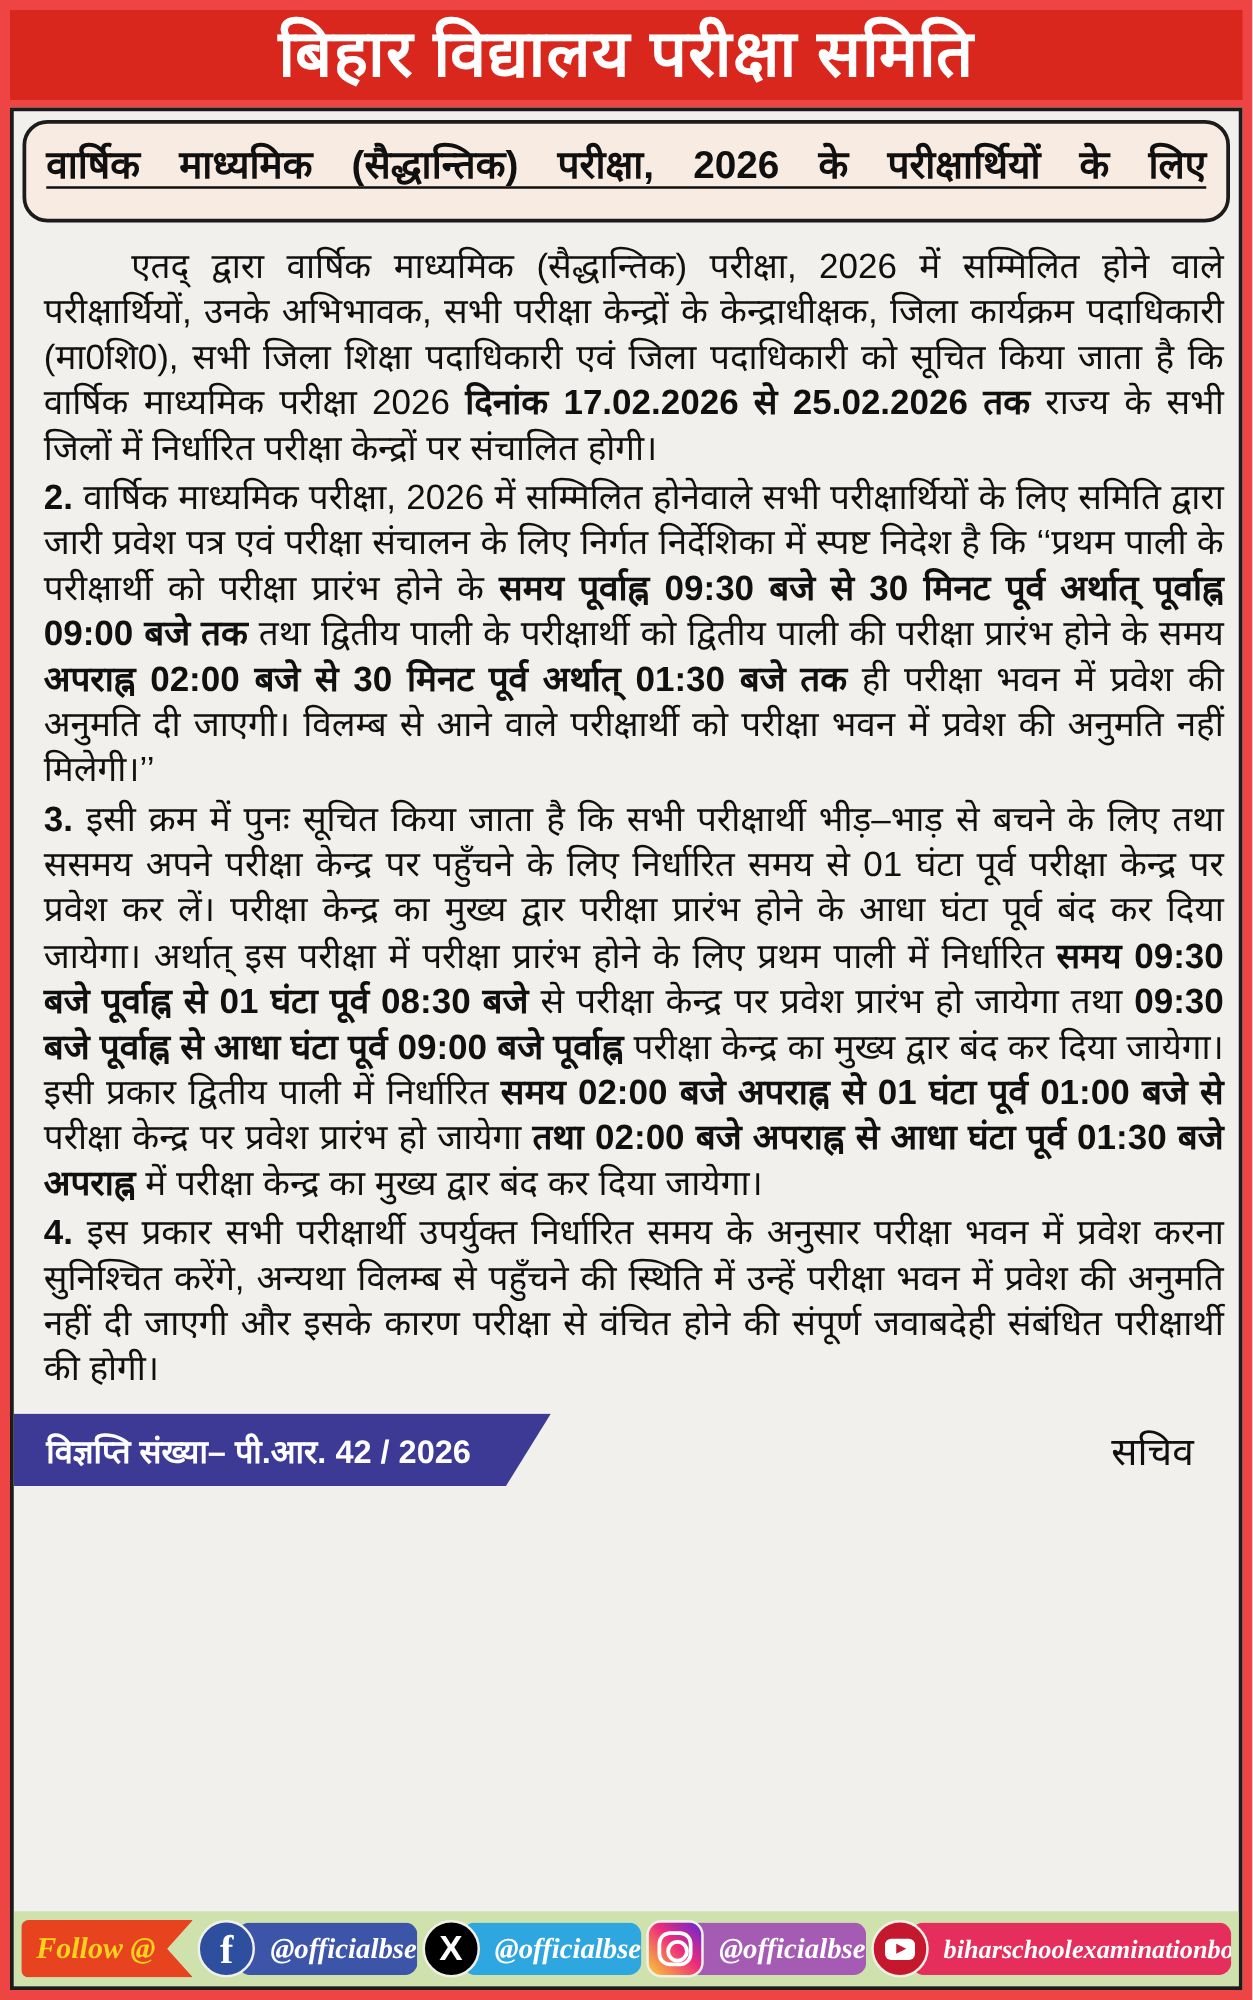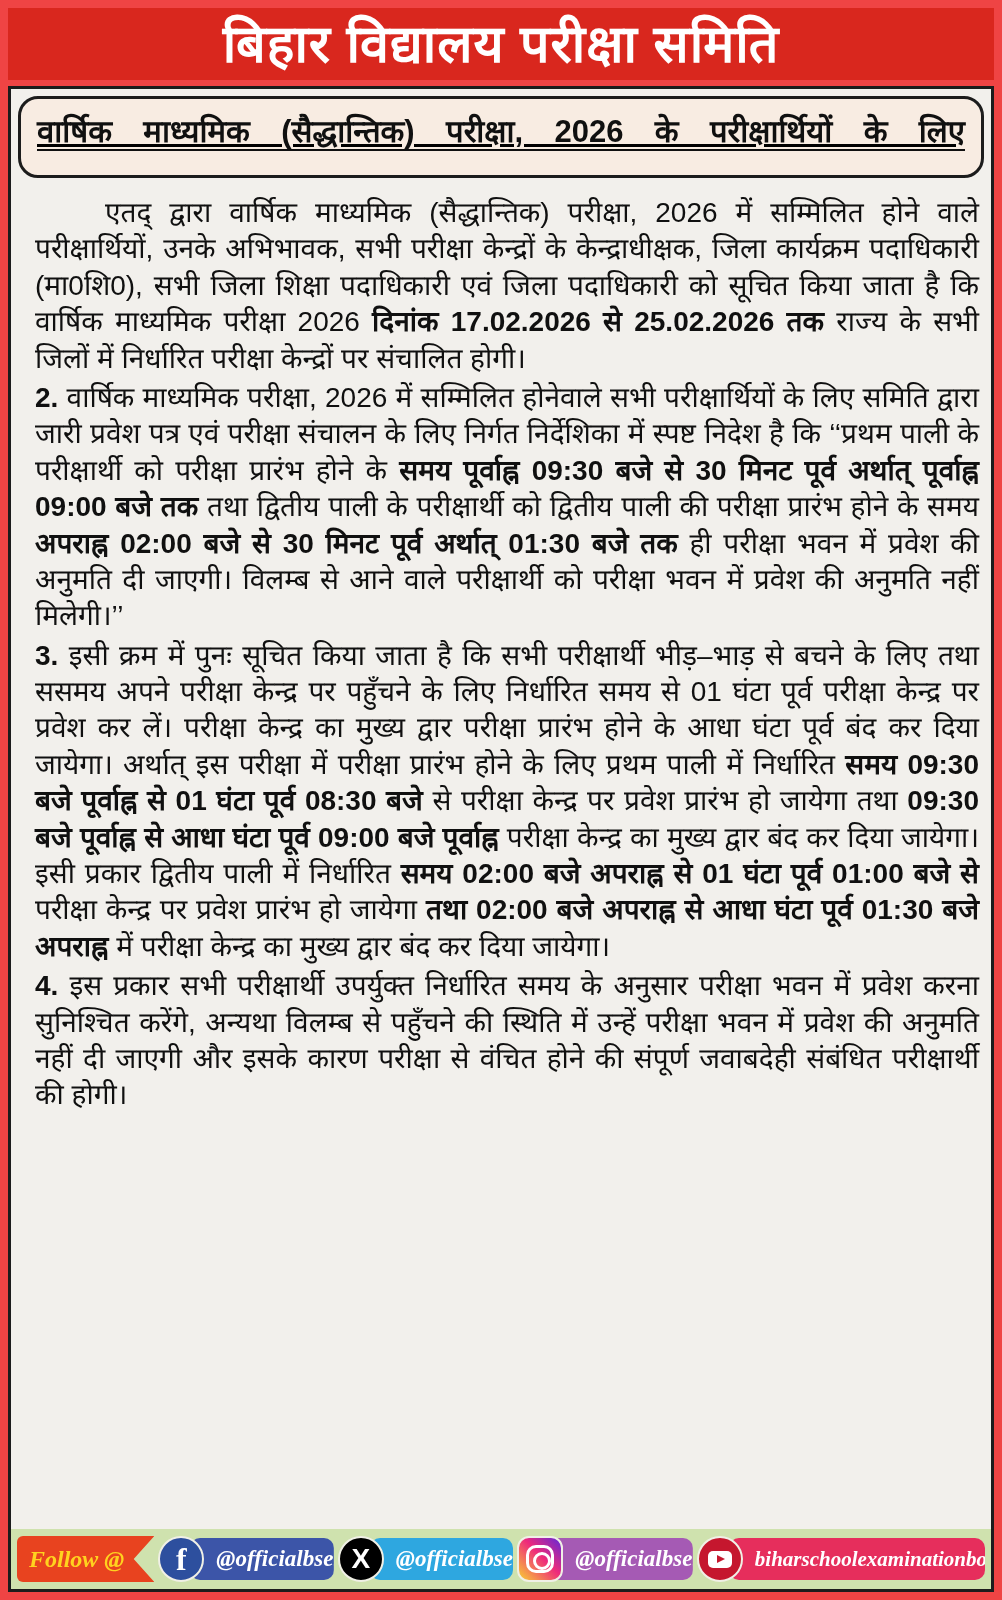--- a/index.html
+++ b/index.html
@@ -23,21 +23,20 @@
   
   .frame {
     border: 3px solid #1c1c1c; background:#f2f0ec; flex: 1 1 auto;
     display:flex; flex-direction:column; overflow:hidden;
   }
 
   
   .notice-box {
     margin: 7px 7px 4px 7px; background:#f8ece2; border: 3px solid #1c1c1c; border-radius: 20px;
     padding: 10px 16px 12px 16px;
-    text-decoration: underline;
   }
   .notice-title {
     font-size: 31px; font-weight: bold; color:#101010; text-align: justify; text-align-last: justify;
     text-decoration: underline; text-underline-offset: 7px; text-decoration-thickness: 2px;
     padding-bottom: 12px;
   }
   .notice-subject {
     font-size: 35px; font-weight: bold; color:#101010; line-height: 1.32;
     text-align: justify;
   }
@@ -128,20 +127,26 @@
       <div class="notice-title">वार्षिक माध्यमिक (सैद्धान्तिक) परीक्षा, 2026 के परीक्षार्थियों के लिए</div>
     </section>
 
     <main class="body-text" id="paragraphs">
         <p class="para indent"><span>एतद् द्वारा वार्षिक माध्यमिक (सैद्धान्तिक) परीक्षा, 2026 में सम्मिलित होने वाले परीक्षार्थियों, उनके अभिभावक, सभी परीक्षा केन्द्रों के केन्द्राधीक्षक, जिला कार्यक्रम पदाधिकारी (मा0शि0), सभी जिला शिक्षा पदाधिकारी एवं जिला पदाधिकारी को सूचित किया जाता है कि वार्षिक माध्यमिक परीक्षा 2026 </span><b>दिनांक 17.02.2026 से 25.02.2026 तक</b><span> राज्य के सभी जिलों में निर्धारित परीक्षा केन्द्रों पर संचालित होगी।</span></p>
         <p class="para"><b>2.</b><span>  वार्षिक माध्यमिक परीक्षा, 2026 में सम्मिलित होनेवाले सभी परीक्षार्थियों के लिए समिति द्वारा जारी प्रवेश पत्र एवं परीक्षा संचालन के लिए निर्गत निर्देशिका में स्पष्ट निदेश है कि ‘‘प्रथम पाली के परीक्षार्थी को परीक्षा प्रारंभ होने के </span><b>समय पूर्वाह्न 09:30 बजे से 30 मिनट पूर्व अर्थात् पूर्वाह्न 09:00 बजे तक</b><span> तथा द्वितीय पाली के परीक्षार्थी को द्वितीय पाली की परीक्षा प्रारंभ होने के समय </span><b>अपराह्न 02:00 बजे से 30 मिनट पूर्व अर्थात् 01:30 बजे तक</b><span> ही परीक्षा भवन में प्रवेश की अनुमति दी जाएगी। विलम्ब से आने वाले परीक्षार्थी को परीक्षा भवन में प्रवेश की अनुमति नहीं मिलेगी।’’</span></p>
         <p class="para"><b>3.</b><span>  इसी क्रम में पुनः सूचित किया जाता है कि सभी परीक्षार्थी भीड़–भाड़ से बचने के लिए तथा ससमय अपने परीक्षा केन्द्र पर पहुँचने के लिए निर्धारित समय से 01 घंटा पूर्व परीक्षा केन्द्र पर प्रवेश कर लें। परीक्षा केन्द्र का मुख्य द्वार परीक्षा प्रारंभ होने के आधा घंटा पूर्व बंद कर दिया जायेगा। अर्थात् इस परीक्षा में परीक्षा प्रारंभ होने के लिए प्रथम पाली में निर्धारित </span><b>समय 09:30 बजे पूर्वाह्न से 01 घंटा पूर्व 08:30 बजे</b><span> से परीक्षा केन्द्र पर प्रवेश प्रारंभ हो जायेगा तथा </span><b>09:30 बजे पूर्वाह्न से आधा घंटा पूर्व 09:00 बजे पूर्वाह्न</b><span> परीक्षा केन्द्र का मुख्य द्वार बंद कर दिया जायेगा। इसी प्रकार द्वितीय पाली में निर्धारित </span><b>समय 02:00 बजे अपराह्न से 01 घंटा पूर्व 01:00 बजे से</b><span> परीक्षा केन्द्र पर प्रवेश प्रारंभ हो जायेगा </span><b>तथा 02:00 बजे अपराह्न से आधा घंटा पूर्व 01:30 बजे अपराह्न</b><span> में परीक्षा केन्द्र का मुख्य द्वार बंद कर दिया जायेगा।</span></p>
         <p class="para"><b>4.</b><span>  इस प्रकार सभी परीक्षार्थी उपर्युक्त निर्धारित समय के अनुसार परीक्षा भवन में प्रवेश करना सुनिश्चित करेंगे, अन्यथा विलम्ब से पहुँचने की स्थिति में उन्हें परीक्षा भवन में प्रवेश की अनुमति नहीं दी जाएगी और इसके कारण परीक्षा से वंचित होने की संपूर्ण जवाबदेही संबंधित परीक्षार्थी की होगी।</span></p>
       </main>
 
+    <div class="footer-row">
+      <div class="ref-banner">
+        <span>विज्ञप्ति संख्या–  पी.आर.  42 / 2026</span>
+      </div>
+      <div class="signatory">सचिव</div>
+    </div>
 
     <div class="social-bar">
       <div class="follow-badge">Follow @</div>
 
       <div class="account">
         <div class="icon-circle fb-circle">
             <span class="glyph">f</span>
           </div>
         <div class="pill pill-fb">@officialbseb</div>
       </div>

